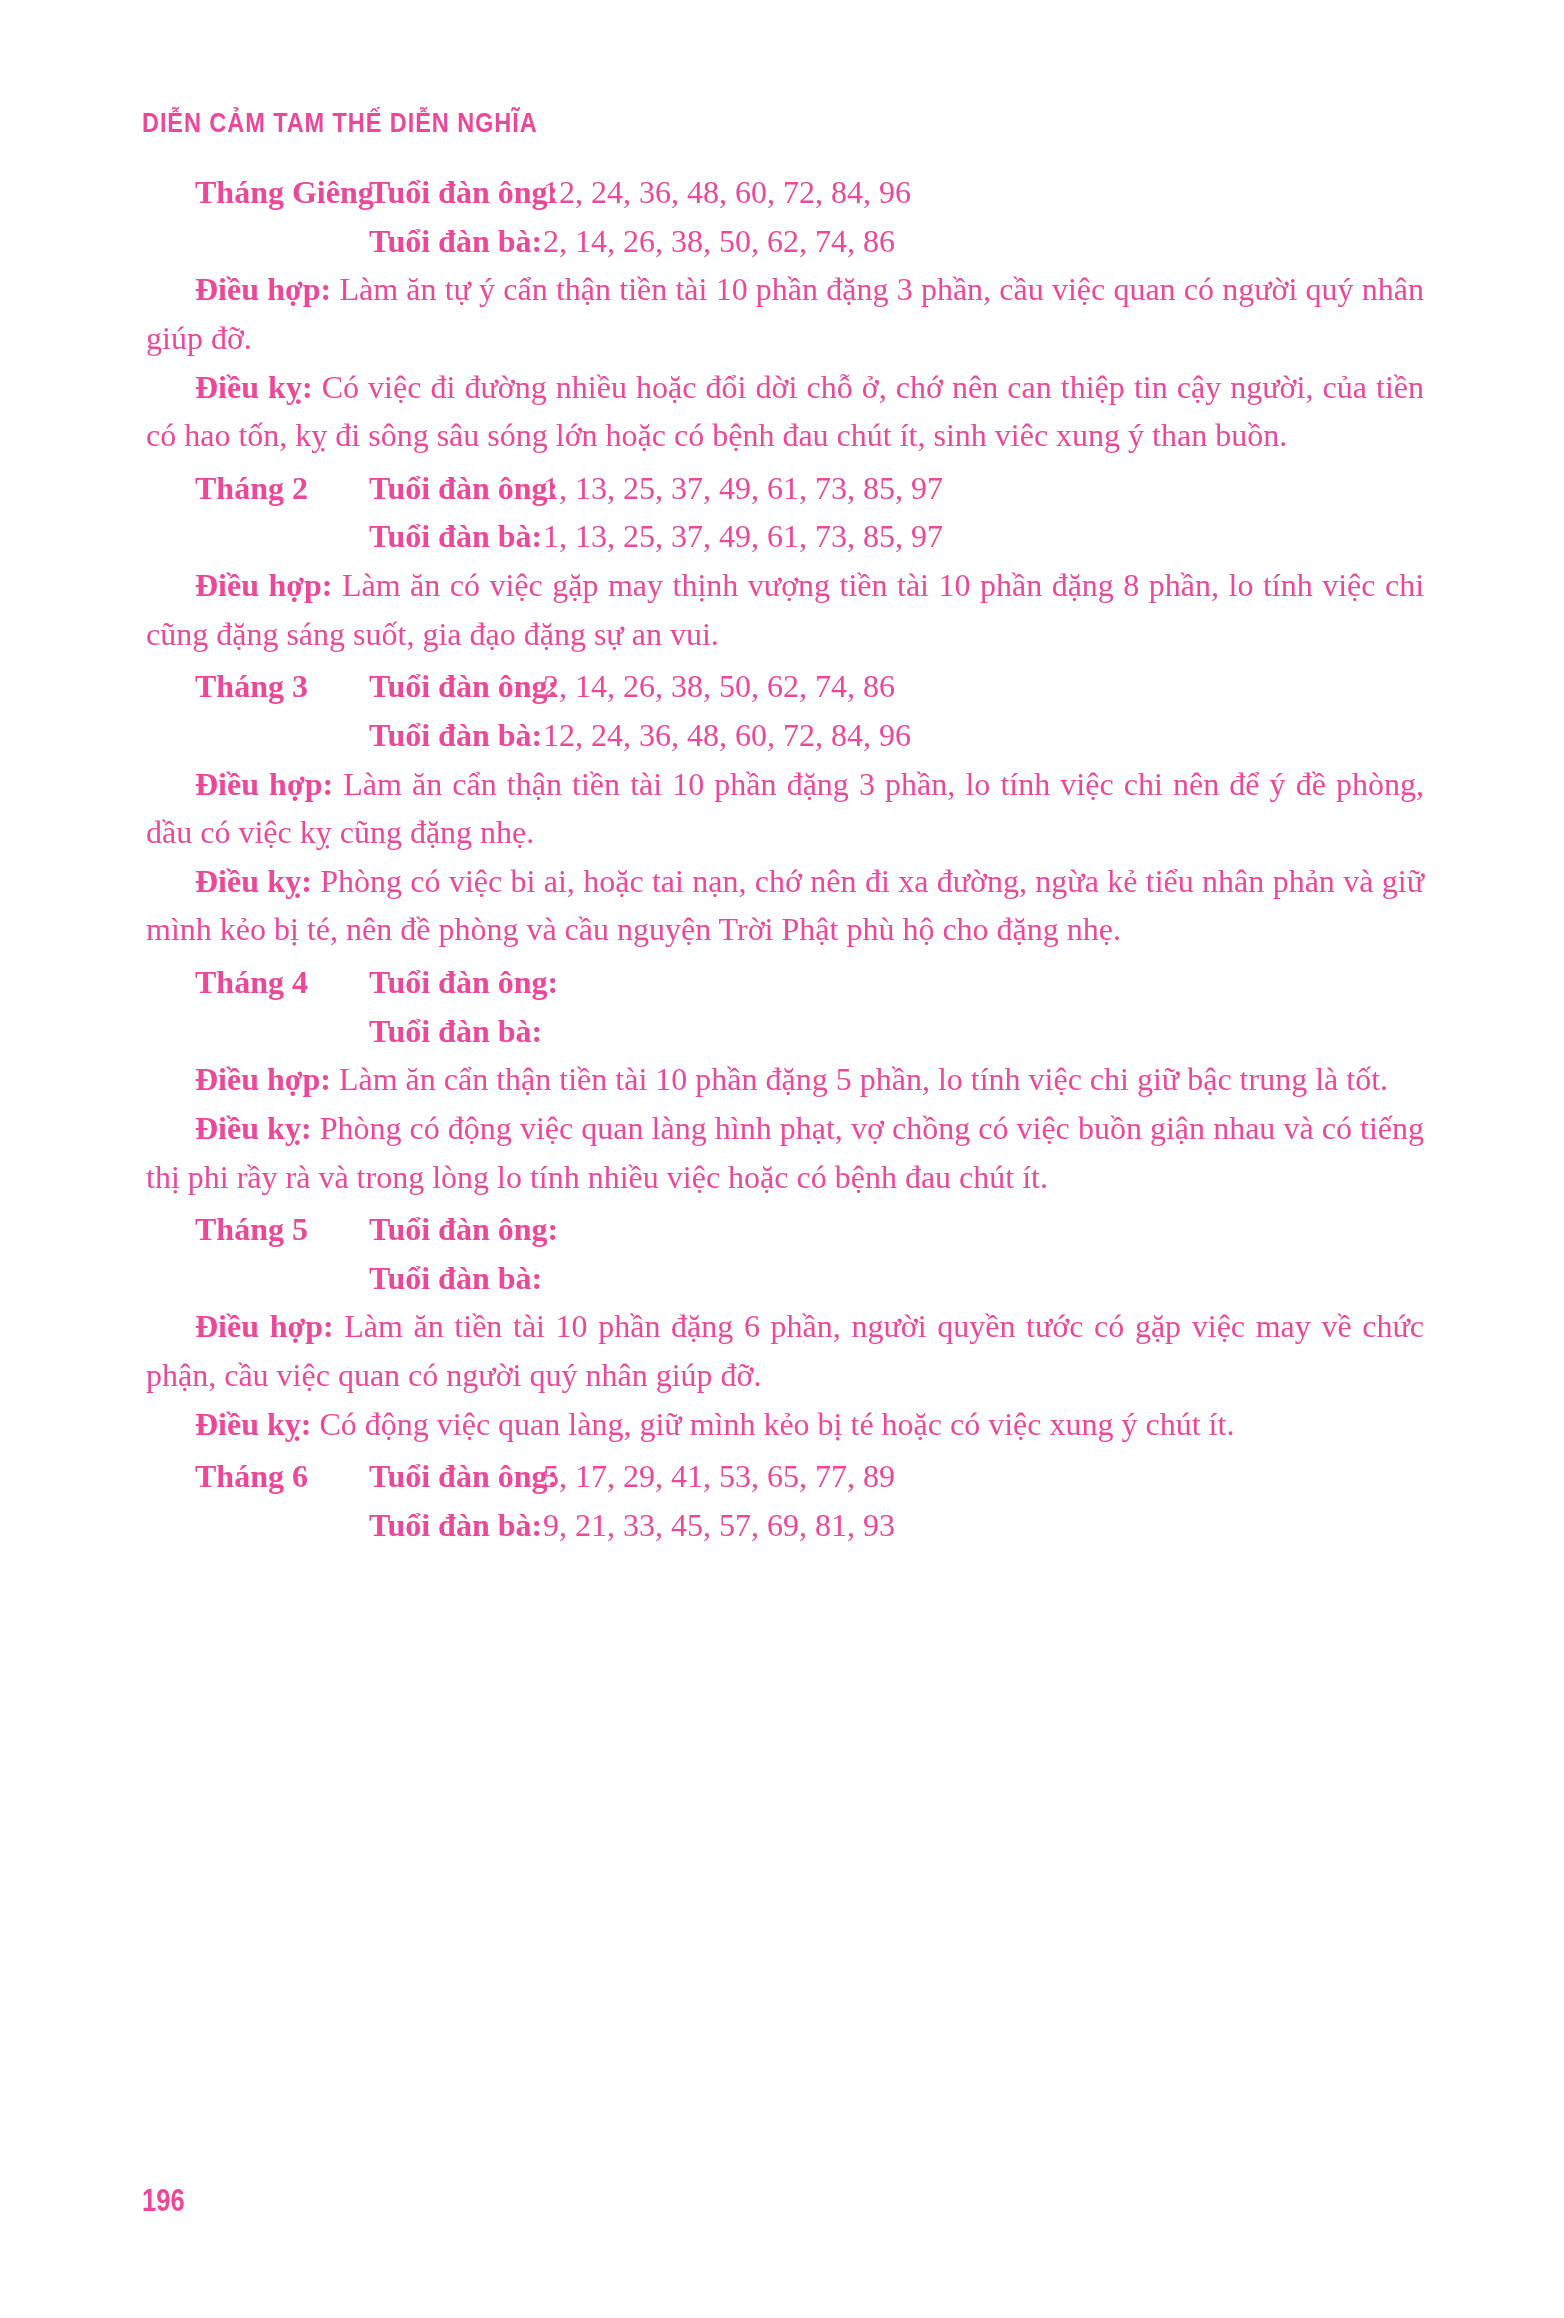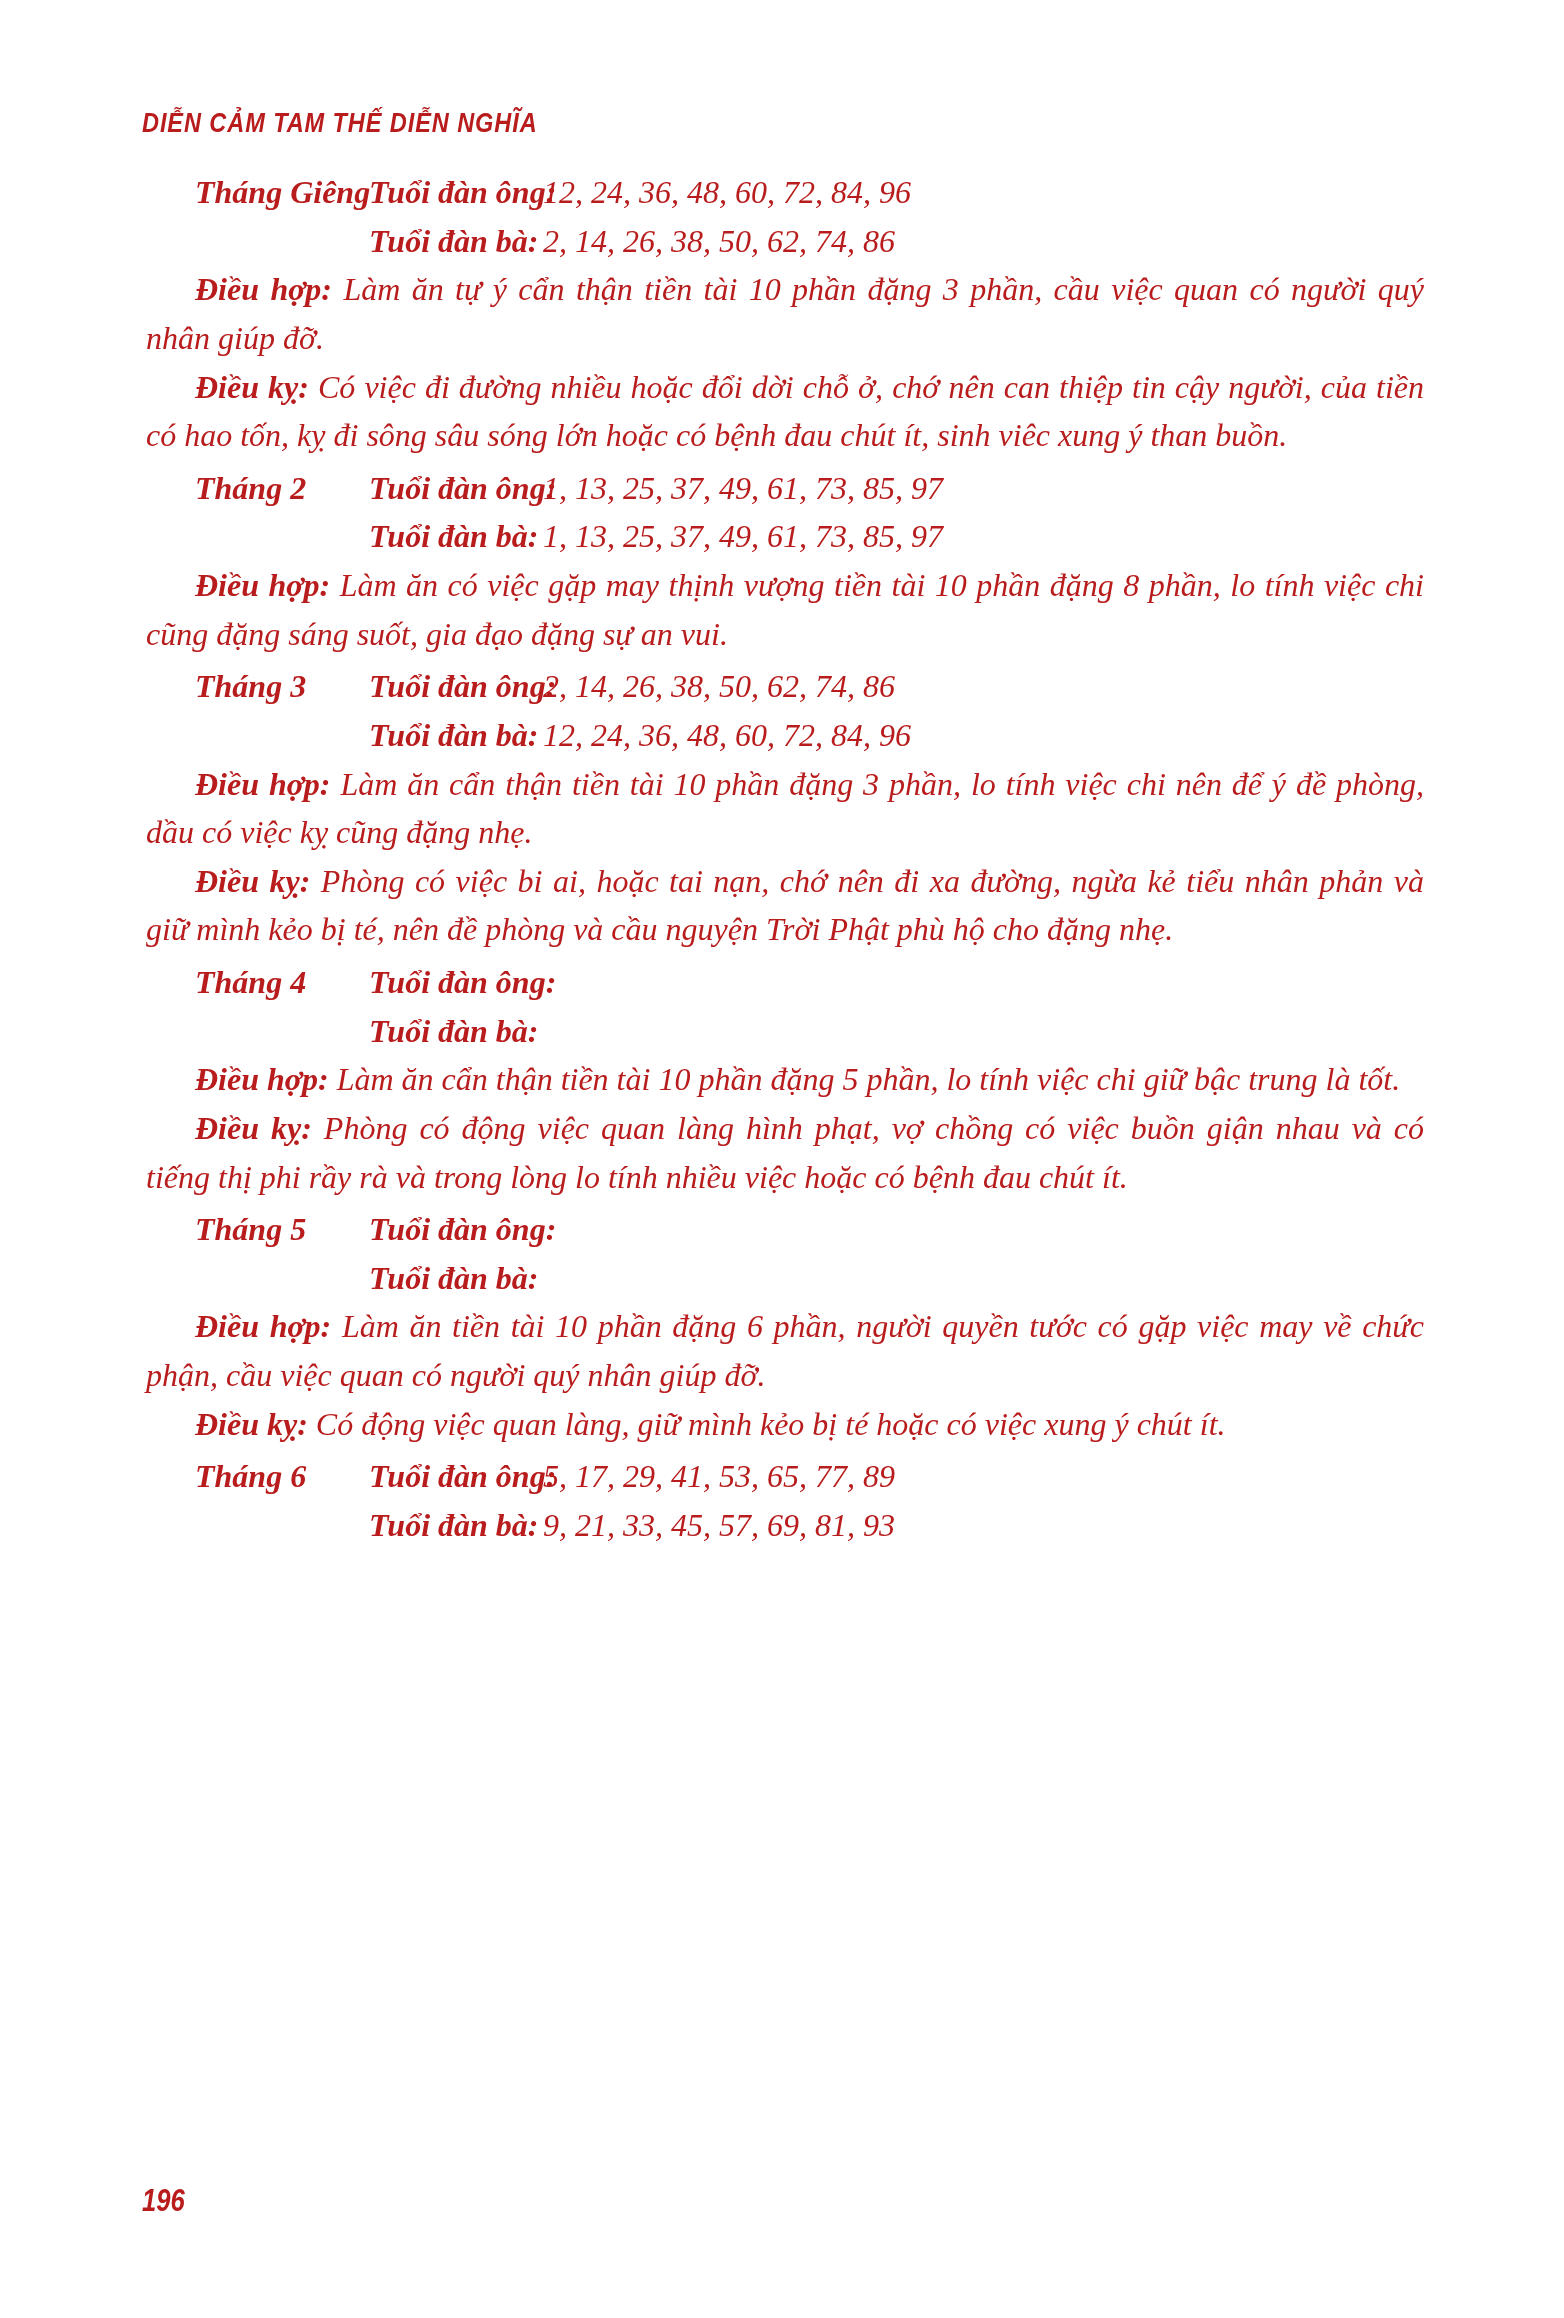--- a/index.html
+++ b/index.html
@@ -10,22 +10,21 @@
   }
 
   .page {
     position: relative;
     width: 1565px;
     height: 2319px;
     background: #ffffff;
     box-sizing: border-box;
     overflow: hidden;
     font-family: "Liberation Serif", "DejaVu Serif", serif;
-    color: #b91c1c;
-    font-style: italic;
+    color: #ec4899;
   }
 
   
   .running-head {
     position: absolute;
     left: 142px;
     top: 109px;
     font-family: "Liberation Sans Narrow", "Liberation Sans", "DejaVu Sans", sans-serif;
     font-weight: 700;
     font-size: 28px;

